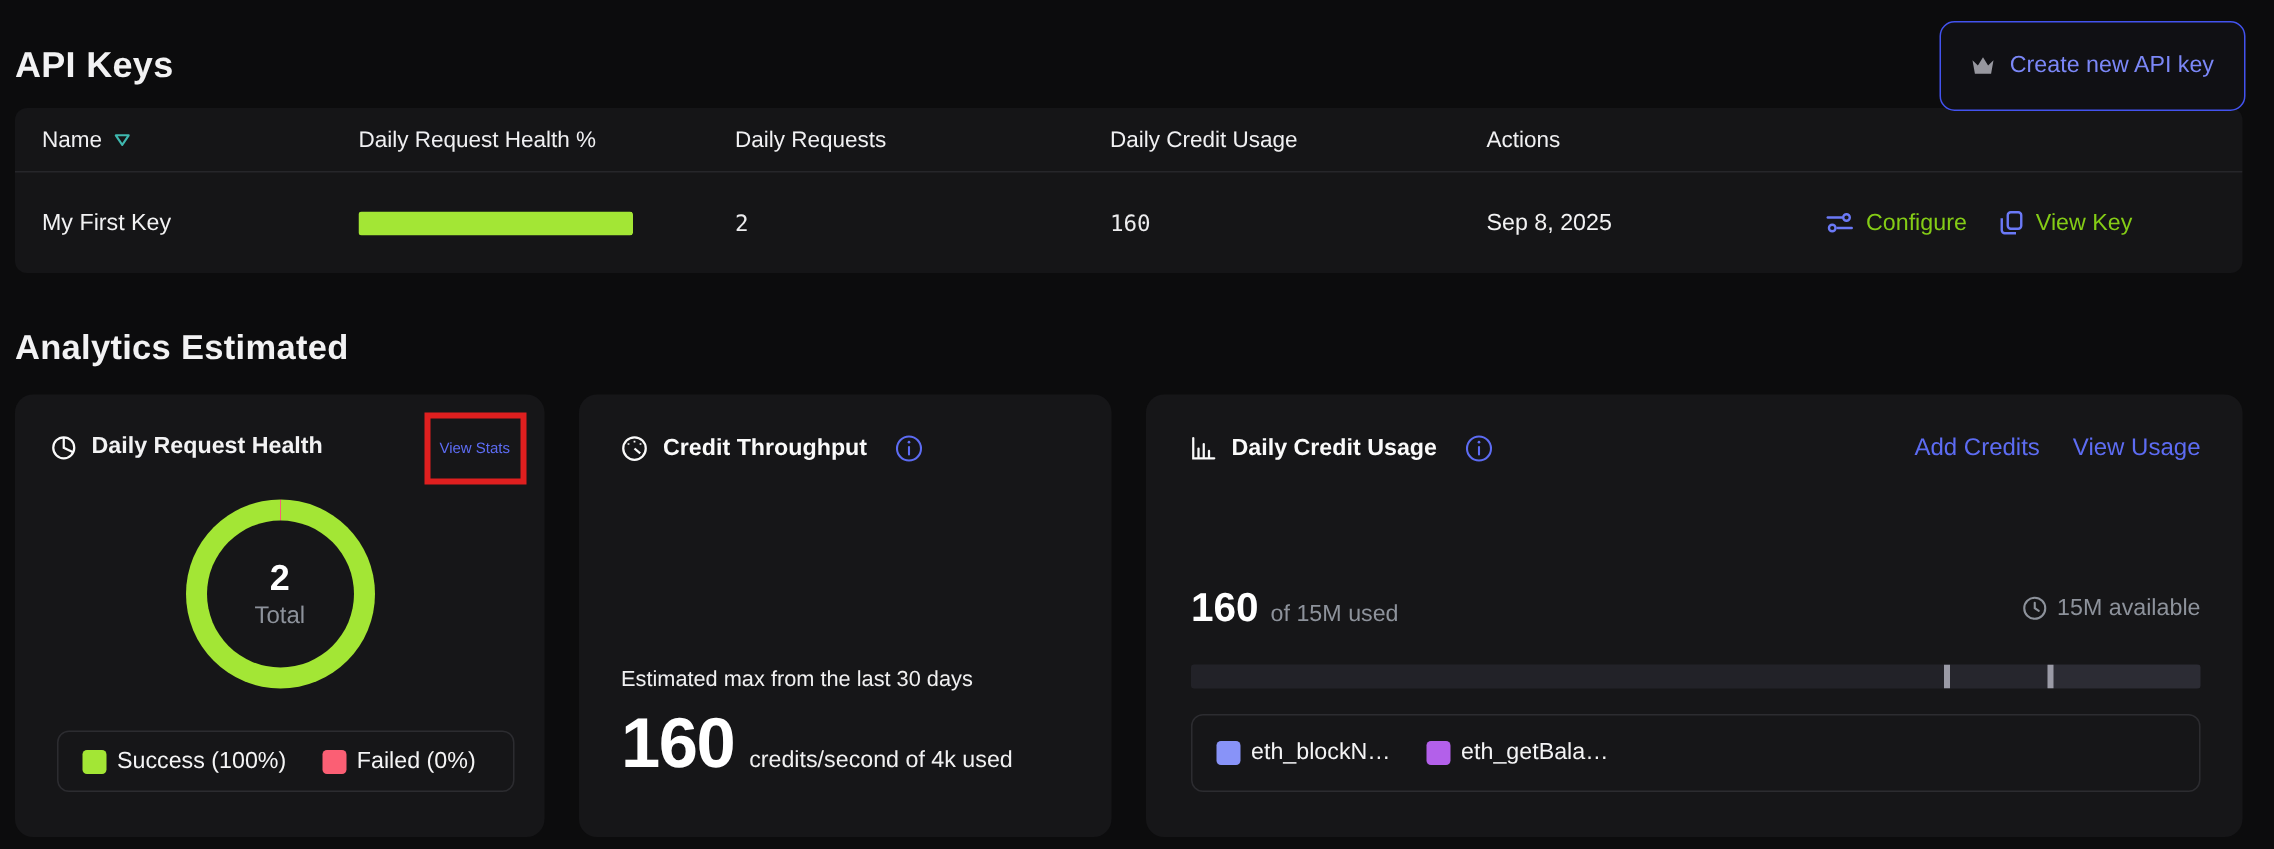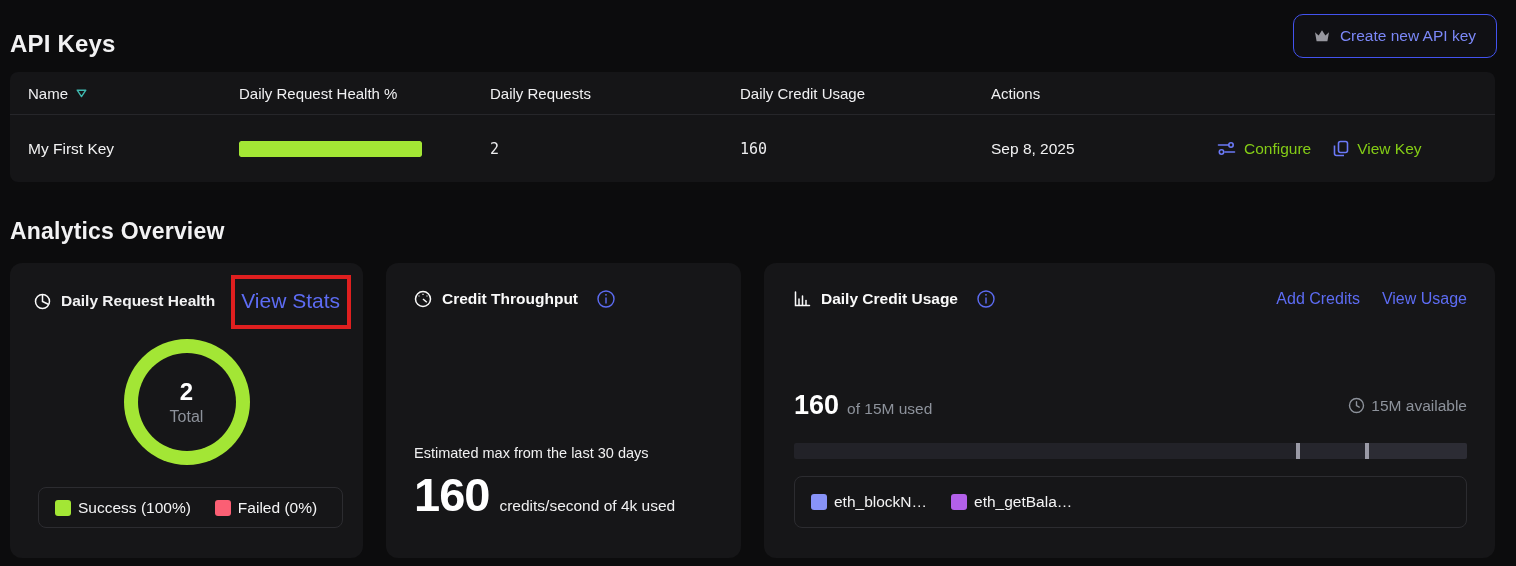--- a/index.html
+++ b/index.html
@@ -9,21 +9,21 @@
     font-family:"Liberation Sans", sans-serif;
     color:#f2f2f3;
     -webkit-font-smoothing:antialiased;
   }
   .mono { font-family:"DejaVu Sans Mono", monospace; }
 
   
   .top { position:relative; height:72px; }
   .page-title { position:absolute; left:10px; top:30px; font-size:24px; font-weight:700; letter-spacing:.2px; }
   .create-btn {
-    position:absolute; right:19px; top:14px; height:44px; padding:0 20px;
+    position:absolute; right:19px; top:14px; height:60px; padding:0 20px;
     display:flex; align-items:center; gap:10px;
     background:#101014; border:1px solid #4353ef; border-radius:10px;
     color:#7b87f7; font-size:15.5px; font-weight:500; cursor:pointer;
     font-family:"Liberation Sans", sans-serif;
   }
   .crown { width:16px; height:14px; }
 
   
   .tbl {
     margin:0 21px 0 10px; height:110px; background:#151517;
@@ -52,21 +52,21 @@
   .card-2 { width:355px; padding:26px 28px 36px 28px; }
   .card-3 { flex:1; padding:26px 28px 30px 30px; }
 
   .card-head { display:flex; align-items:center; gap:10px; font-size:15.5px; font-weight:700; color:#fafafa; }
   .card-head svg { flex:none; }
 
   
   .c1-head { padding:26px 23px 0 24px; display:flex; align-items:center; justify-content:space-between; }
   .c1-title { display:flex; align-items:center; gap:10px; font-size:15.5px; font-weight:700; }
   .view-stats-wrap { position:relative; }
-  .view-stats { color:#5d6cf3; font-size:21px; cursor:pointer; text-decoration:none; }
+  .view-stats { color:#5d6cf3; font-size:10px; cursor:pointer; text-decoration:none; }
   .red-box { position:absolute; inset:-14px -11px -16px -10px; border:4px solid #df1f1f; pointer-events:none; }
 
   .donut-wrap { margin:26px auto 0; position:relative; width:126px; height:126px; }
   .donut { width:126px; height:126px; border-radius:50%; }
   .donut-hole { position:absolute; inset:14px; border-radius:50%; background:#161618;
                 display:flex; flex-direction:column; align-items:center; justify-content:center; gap:2px; }
   .donut-val { font-size:24px; font-weight:700; color:#fff; }
   .donut-lbl { font-size:16px; color:#8d929b; }
 
   .legend {
@@ -159,21 +159,21 @@
             <rect x="5.5" y="1.5" width="9" height="11" rx="2"></rect>
             <path d="M11 15.5 H3.5 a2 2 0 0 1 -2-2 V5.5"></path>
           </svg>
         </span>
         <span>View Key</span>
       </a>
     </div>
   </div>
 </div>
 
-<h2 class="section-title">Analytics Overview</h2>
+<h2 class="section-title">Analytics Estimated</h2>
 
 <div class="cards">
 
   <div class="card card-1">
     <div class="c1-head">
       <div class="c1-title">
         <span style="display:flex;">
           <svg width="17" height="17" viewBox="0 0 17 17" fill="none" stroke="#fafafa" stroke-width="1.5">
             <circle cx="8.5" cy="8.5" r="7"></circle>
               <path d="M8.5 1.5 V8.5 L14.8 11.5"></path>

